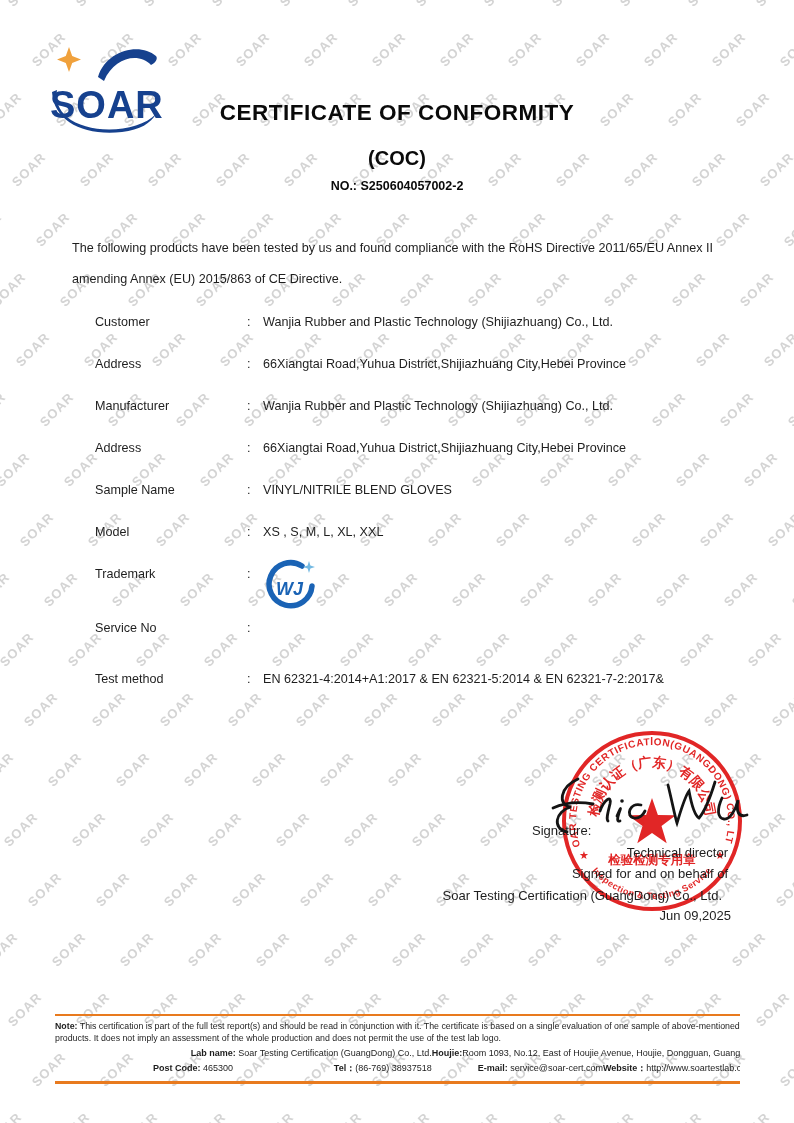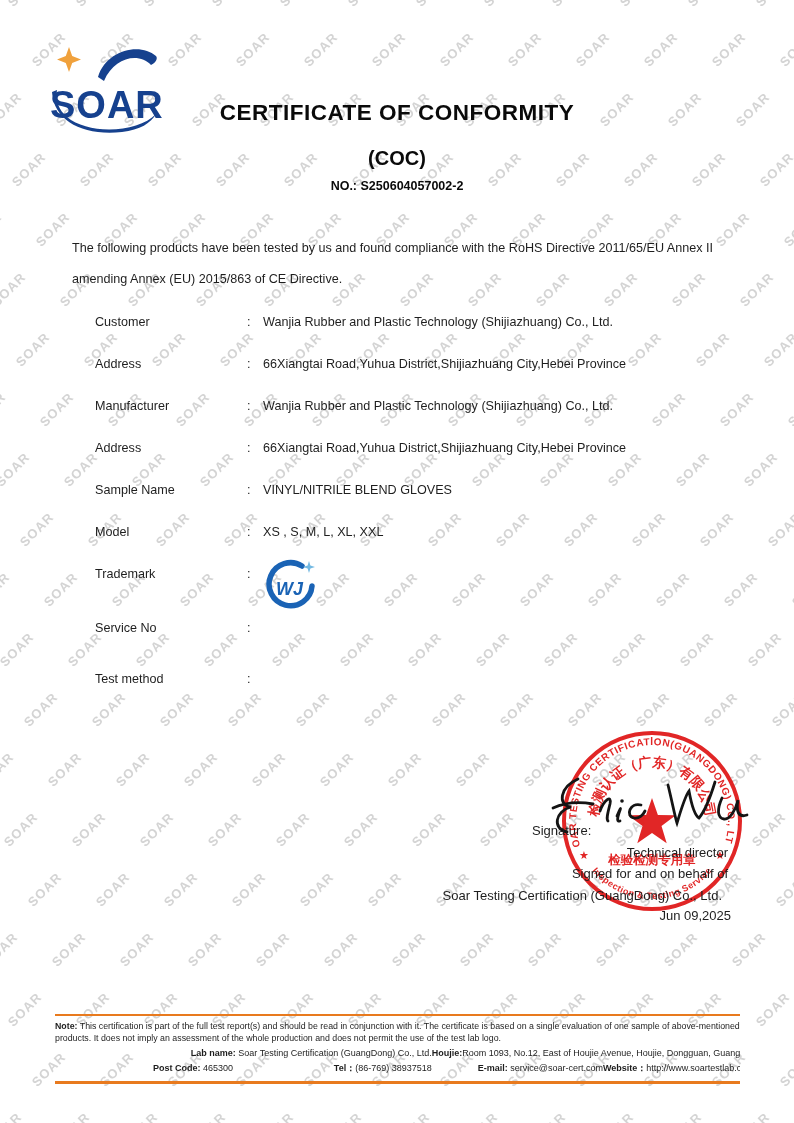--- a/index.html
+++ b/index.html
@@ -406,20 +406,21 @@
           </div>
   </div>
         <div class="field-row after-trademark">
     <div class="f-label">Service No</div>
     <div class="f-colon">:</div>
   </div>
         <div class="field-row">
     <div class="f-label">Test method</div>
     <div class="f-colon">:</div>
     <div class="f-value">
+            <div class="line1">EN 62321-4:2014+A1:2017 &amp; EN 62321-5:2014 &amp; EN 62321-7-2:2017&amp;</div>
           </div>
   </div>
       </div>
 
 
     <svg id="stamp" width="188" height="188" viewBox="0 0 188 188">
       <defs>
         <path id="arcTop" d="M 21.3 116.2 A 76 76 0 1 1 166.7 116.2"></path>
         <path id="arcBottom" d="M 31.7 140.9 A 78 78 0 0 0 156.3 140.9"></path>
         <path id="arcChinese" d="M 40.5 86.5 A 54 54 0 0 1 147.5 86.5"></path>

